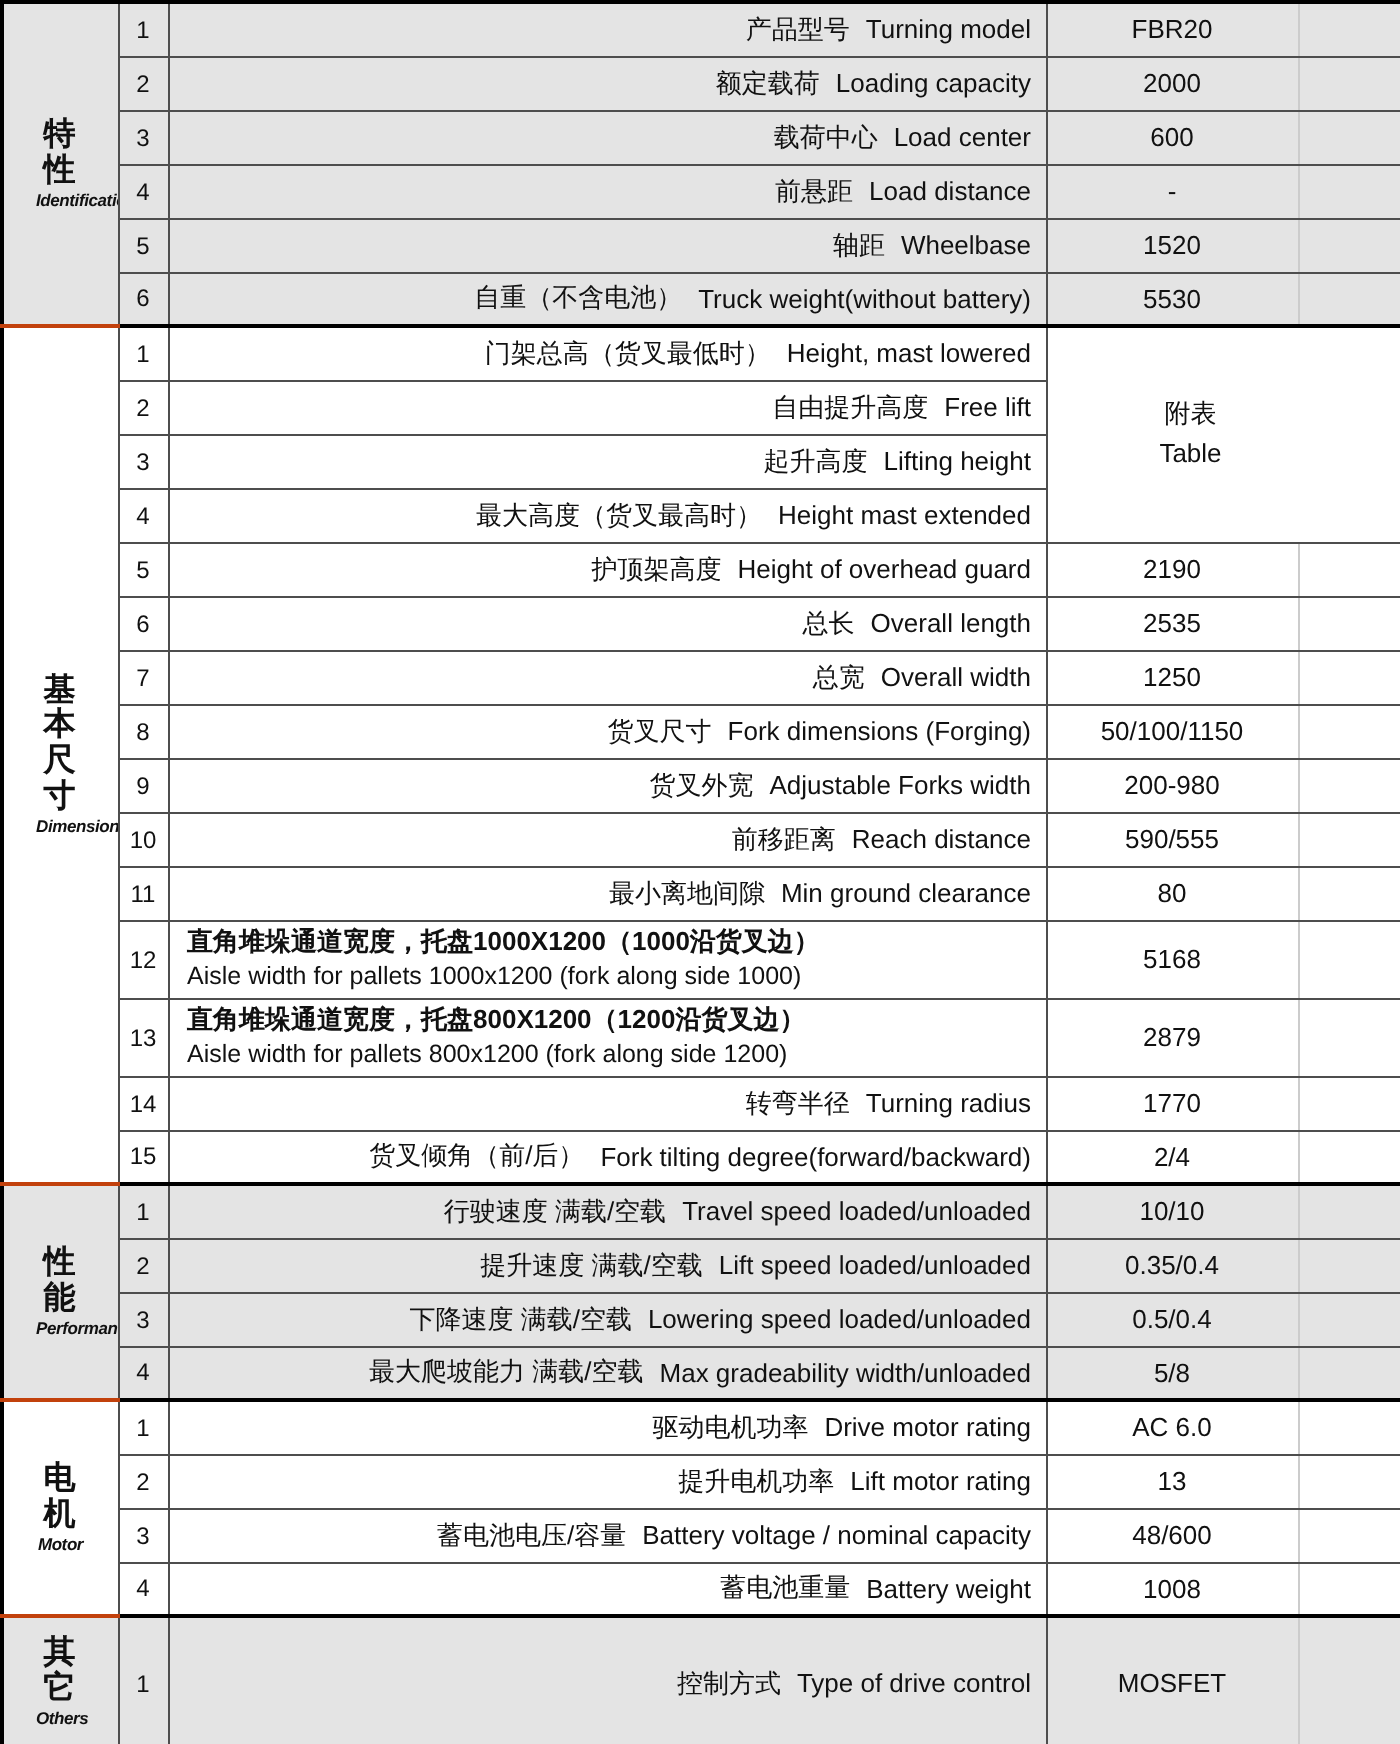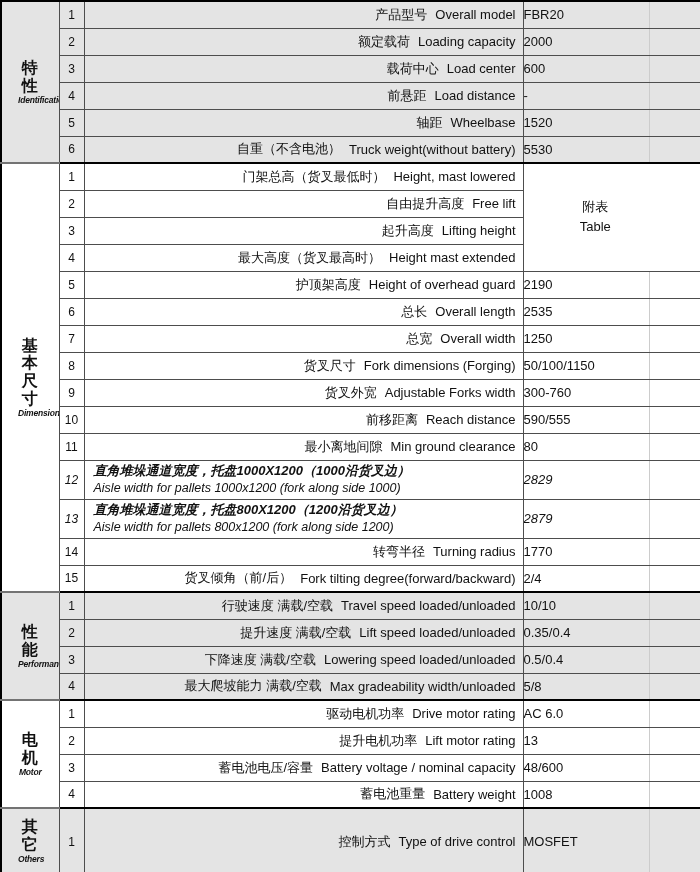--- a/index.html
+++ b/index.html
@@ -16,46 +16,46 @@
     table-layout: fixed;
     border: 2px solid #000000;
   }
   td, th {
     border: 1px solid #4d4d4d;
     padding: 0;
     vertical-align: middle;
     overflow: hidden;
   }
   tr { height: 27px; }
-  tr.two-line { height: 39px; font-style: italic; }
+  tr.two-line { height: 39px; }
   tr.sec-4 { height: 67px; }
   tr.section-start td, tr.section-start th { border-top: 2px solid #000000; }
   tr.shaded td, tr.shaded th { background: #e4e4e4; }
 
   th.section-cell {
     text-align: center;
-    border-bottom: 2px solid #737373;
+    border-bottom: 2px solid #c2410c;
     background: #ffffff;
     padding: 0 16px;
     margin-top: 40px;
   }
   .sec-cn { font-size: 16px; font-weight: 600; line-height: 1.12; letter-spacing: 1px; }
   .sec-en { font-size: 8.5px; font-weight: bold; line-height: 1.1; margin-top: 1px; white-space: nowrap; letter-spacing: -0.2px; font-style: italic; }
 
   td.num-cell { text-align: center; font-size: 12px; }
 
   td.label-cell { font-size: 13px; padding: 0 7px 0 9px; }
   .label-flex { display: flex; justify-content: flex-end; align-items: center; gap: 8px; }
   .label-flex .cn { white-space: nowrap; }
   .label-flex .en { white-space: nowrap; text-align: right; }
   .label-stack { display: block; line-height: 1.28; padding: 2px 0; }
   .label-stack .cn { display: block; font-weight: bold; font-size: 13px; }
   .label-stack .en { display: block; font-size: 12.5px; }
 
-  td.value-cell { text-align: left; font-size: 13px; border-right-color: #cccccc; }
+  td.value-cell { text-align: center; font-size: 13px; border-right-color: #cccccc; }
   td.value-extra { border-left-color: #cccccc; }
   td.value-group { text-align: center; font-size: 13px; line-height: 1.55; padding-right: 33px; border-right-color: #4d4d4d; }
 </style>
 </head>
 <body>
 
 <table class="spec-table">
   <colgroup>
     <col style="width:58px">
     <col style="width:25px">
@@ -68,21 +68,21 @@
         <th class="section-cell" rowspan="6">
           <div class="sec-cn">
             <div>特性</div>
           </div>
           <div class="sec-en">Identification</div>
         </th>
         <td class="num-cell">1</td>
         <td class="label-cell">
           <div class="label-flex">
             <span class="cn">产品型号</span>
-            <span class="en">Overall model</span>
+            <span class="en">Turning model</span>
           </div>
         </td>
         <td class="value-cell">FBR20</td>
         <td class="value-extra"></td>
       </tr>
       <tr class="spec-row sec-0 shaded">
         <td class="num-cell">2</td>
         <td class="label-cell">
           <div class="label-flex">
             <span class="cn">额定载荷</span>
@@ -228,21 +228,21 @@
         <td class="value-extra"></td>
       </tr>
       <tr class="spec-row sec-1">
         <td class="num-cell">9</td>
         <td class="label-cell">
           <div class="label-flex">
             <span class="cn">货叉外宽</span>
             <span class="en">Adjustable Forks width</span>
           </div>
         </td>
-        <td class="value-cell">300-760</td>
+        <td class="value-cell">200-980</td>
         <td class="value-extra"></td>
       </tr>
       <tr class="spec-row sec-1">
         <td class="num-cell">10</td>
         <td class="label-cell">
           <div class="label-flex">
             <span class="cn">前移距离</span>
             <span class="en">Reach distance</span>
           </div>
         </td>
@@ -261,21 +261,21 @@
         <td class="value-extra"></td>
       </tr>
       <tr class="spec-row sec-1 two-line">
         <td class="num-cell">12</td>
         <td class="label-cell">
           <div class="label-stack">
             <span class="cn">直角堆垛通道宽度，托盘1000X1200（1000沿货叉边）</span>
             <span class="en">Aisle width for pallets 1000x1200 (fork along side 1000)</span>
           </div>
         </td>
-        <td class="value-cell">2829</td>
+        <td class="value-cell">5168</td>
         <td class="value-extra"></td>
       </tr>
       <tr class="spec-row sec-1 two-line">
         <td class="num-cell">13</td>
         <td class="label-cell">
           <div class="label-stack">
             <span class="cn">直角堆垛通道宽度，托盘800X1200（1200沿货叉边）</span>
             <span class="en">Aisle width for pallets 800x1200 (fork along side 1200)</span>
           </div>
         </td>

